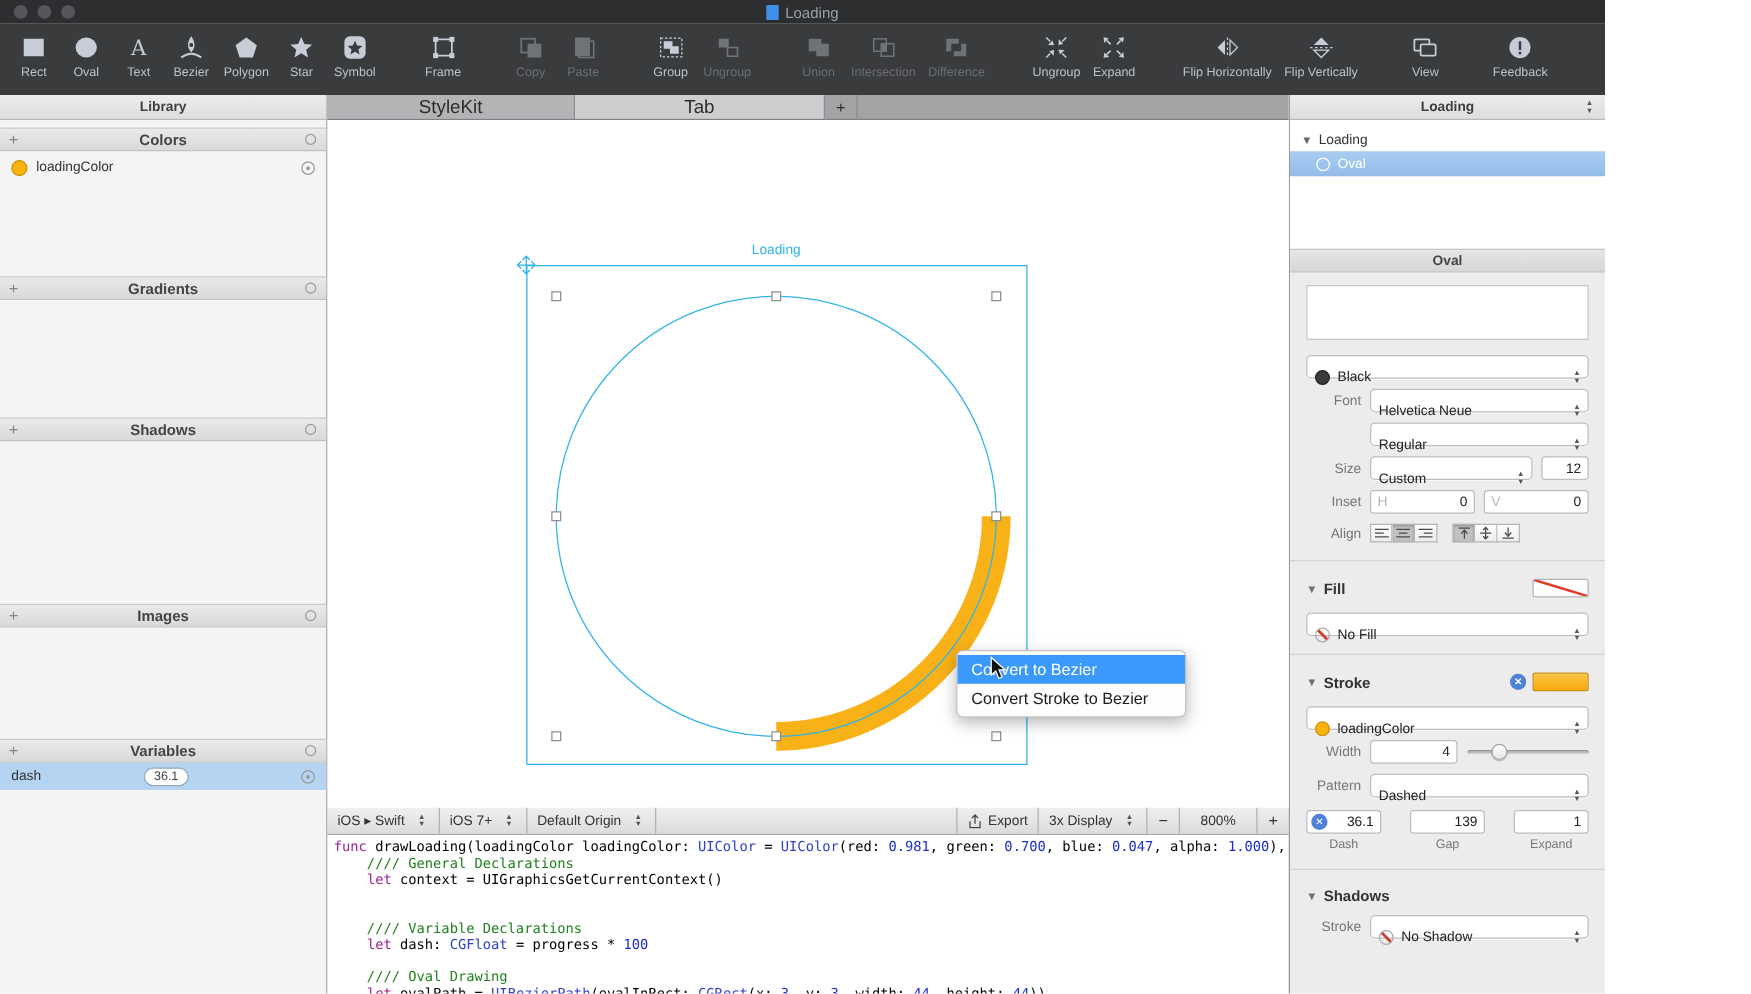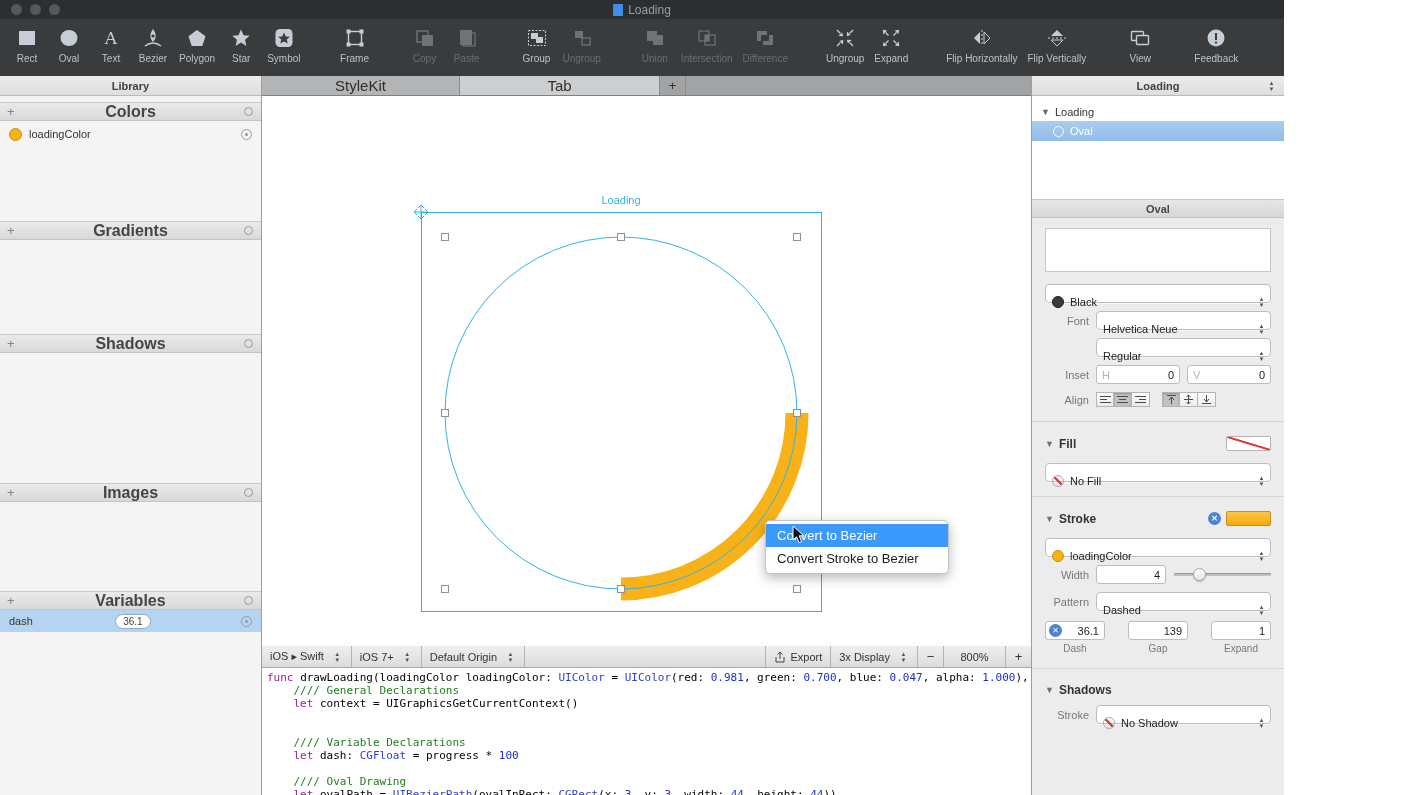--- a/index.html
+++ b/index.html
@@ -24,21 +24,21 @@
 
 
 .main{flex:1;display:flex;min-height:0}
 
 
 .lpanel{width:262px;flex:none;background:#f4f4f4;border-right:1px solid #9d9d9d;display:flex;flex-direction:column}
 .phead{height:20px;background:linear-gradient(#ececec,#dedede);border-bottom:1px solid #b9b9b9;display:flex;align-items:center;justify-content:center;font-size:11px;font-weight:bold;color:#404040;position:relative;flex:none}
 .lgap{height:6px;flex:none}
 .sech{height:19px;background:linear-gradient(#eaeaea,#d9d9d9);border-top:1px solid #c9c9c9;border-bottom:1px solid #c3c3c3;position:relative;display:flex;align-items:center;flex:none}
 .sech .plus{position:absolute;left:7px;color:#858585;font-size:13px;line-height:17px}
-.sech .st{width:100%;text-align:center;font-size:16px;font-weight:bold;color:#454545}
+.sech .st{width:100%;text-align:center;font-size:12px;font-weight:bold;color:#454545}
 .sech .ring{position:absolute;right:8px;width:9px;height:9px;border:1px solid #9a9a9a;border-radius:50%}
 .secb{flex:none}
 .colorrow{height:26px;display:flex;align-items:center;padding:0 9px}
 .cdot{width:13px;height:13px;border-radius:50%;background:#FAB30C;border:1px solid #c9920e;flex:none}
 .colorrow .cname{font-size:11px;color:#333;margin-left:7px}
 .target{margin-left:auto;width:11px;height:11px;border:1px solid #9a9a9a;border-radius:50%;position:relative;flex:none}
 .target::after{content:"";position:absolute;left:3px;top:3px;width:3px;height:3px;border-radius:50%;background:#9a9a9a}
 .vrow{height:22px;display:flex;align-items:center;padding:0 9px;font-size:11px;color:#333}
 .vrow.sel{background:#b5d4f2}
 .vbadge{margin-left:auto;font-size:10px;padding:1px 7px;border-radius:8px;background:#fff;margin-right:8px}
@@ -541,20 +541,30 @@
         </div>
 
         <div class="irow">
           <span class="ilabel"></span>
           <div class="dd grow">
             <span>Regular</span>
             <span class="ud"></span>
           </div>
         </div>
 
+        <div class="irow">
+          <span class="ilabel">Size</span>
+          <div class="dd grow">
+            <span>Custom</span>
+            <span class="ud"></span>
+          </div>
+          <div class="field" style="width:38px;margin-left:7px">
+            <span class="val">12</span>
+          </div>
+        </div>
 
         <div class="irow">
           <span class="ilabel">Inset</span>
           <div class="field grow">
             <span class="pfx">H</span>
             <span class="val">0</span>
           </div>
           <div class="field grow" style="margin-left:7px">
             <span class="pfx">V</span>
             <span class="val">0</span>

